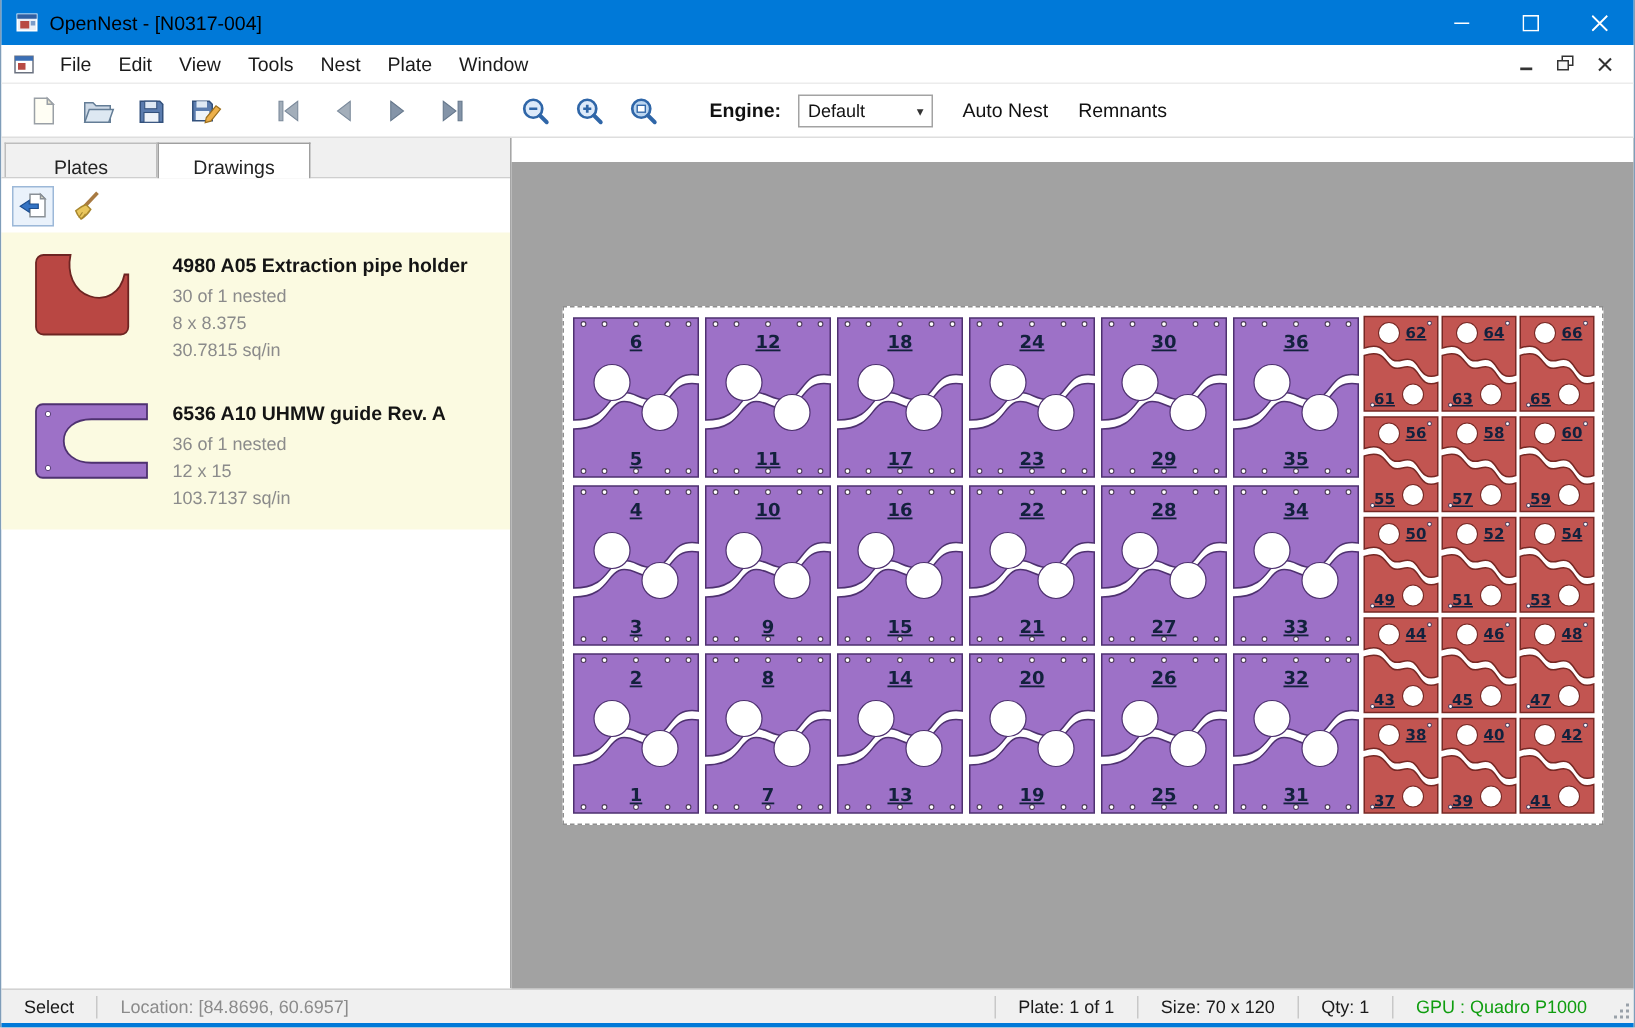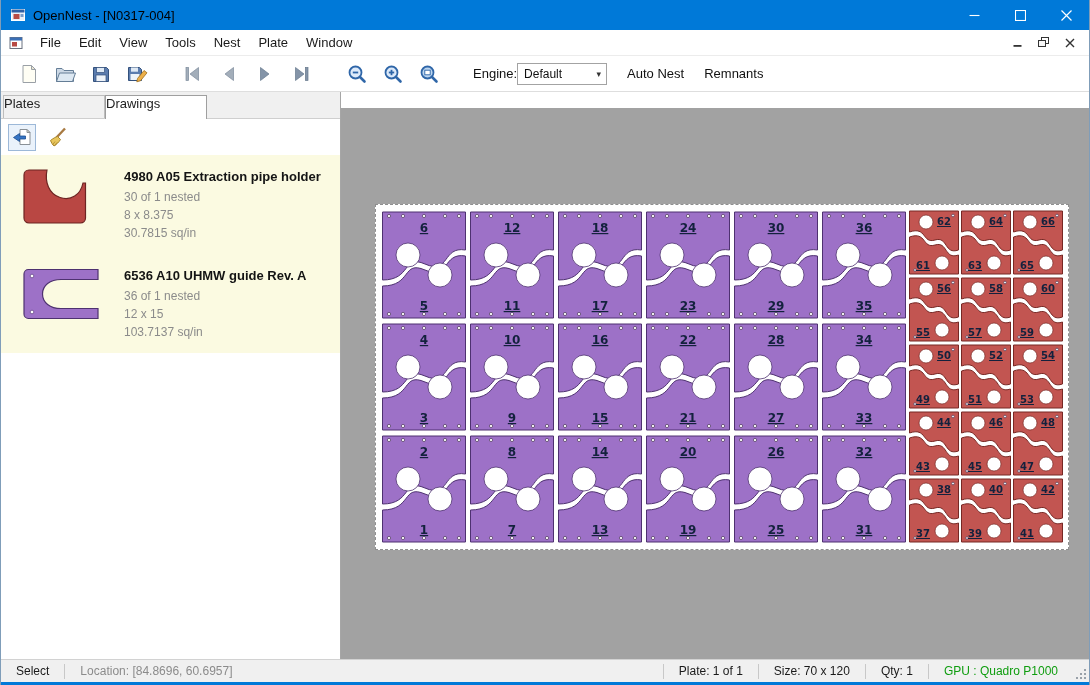--- a/index.html
+++ b/index.html
@@ -17,36 +17,36 @@
   .menubar{flex:0 0 26px;height:26px;background:#fff;display:flex;align-items:center;border-bottom:1px solid #ececec}
   .doc-icon{margin:0 7px 0 7px;display:flex}
   .menu-item{font-size:13px;padding:4px 9px;color:#1a1a1a;cursor:default}
   .mdi-controls{margin-left:auto;display:flex;align-items:center;gap:3px;padding-right:8px}
   .mdi-btn{width:23px;height:19px;display:flex;align-items:center;justify-content:center}
 
   
   .toolbar{flex:0 0 36px;height:36px;display:flex;align-items:center;background:#fff;border-bottom:1px solid #dedede;padding-left:10px}
   .tb{width:36px;height:30px;display:flex;align-items:center;justify-content:center;background:none;border:none}
   .tb-gap{width:20px}
-  .engine-label{font-weight:normal;font-size:13px;margin:0 0 0 26px;color:#111}
+  .engine-label{font-weight:bold;font-size:13px;margin:0 11px 0 26px;color:#111}
   .combo{width:90px;height:22px;border:1px solid #a3a3a3;background:#fff;display:flex;align-items:center;font-size:12px;padding-left:6px;color:#111}
   .combo-arrow{margin-left:auto;padding-right:5px;font-size:9px;color:#333}
   .tb-text{font-size:13px;margin-left:20px;color:#111;cursor:default}
 
   
   .main{flex:1;display:flex;min-height:0}
   .left-panel{flex:0 0 340px;width:340px;display:flex;flex-direction:column;background:#fff;border-right:1px solid #a6a6a6}
   .tabs{display:flex;background:#f0f0f0;padding:3px 0 0 2px;border-bottom:1px solid #cfcfcf;height:27px}
-  .tab{font-size:13px;padding:0 0 3px;min-width:102px;border:1px solid #bdbdbd;border-bottom:none;background:#f1f1f1;color:#222}
+  .tab{font-size:13px;padding:8px 0 3px;min-width:102px;text-align:center;border:1px solid #bdbdbd;border-bottom:none;background:#f1f1f1;color:#222}
   .tab.active{background:#fff;margin-bottom:-1px;border-color:#9f9f9f}
   .panel-toolbar{flex:0 0 36px;display:flex;align-items:center;padding-left:7px;gap:7px;background:#fff}
   .ptb-btn{width:28px;height:27px;display:flex;align-items:center;justify-content:center}
   .ptb-btn.bordered{border:1px solid #9cb8d8;background:#eaf2fb}
   .drawing-list{display:flex;flex-direction:column}
-  .drawing-item{display:flex;gap:17px;padding:12px 8px 12px 18px;background:#fbfae1}
+  .drawing-item{display:flex;gap:8px;padding:12px 8px 12px 18px;background:#fbfae1}
   .thumb{width:88px;display:flex;align-items:flex-start;justify-content:flex-start}
   .meta{padding-top:2px}
   .dtitle{font-size:13px;font-weight:bold;color:#141414;margin-bottom:4px}
   .dsub{font-size:12px;color:#8b8b8b;line-height:1.5}
 
   
   .canvas{flex:1;position:relative;background:#a2a2a2;overflow:hidden}
   .canvas-strip{position:absolute;top:0;left:0;right:0;height:16px;background:#fff}
   .plate{position:absolute;left:34px;top:112px;background:#fff;border:1px dashed #8f8f8f;padding:4px;display:flex;align-items:flex-start}
   .purple-grid{display:grid;grid-template-columns:repeat(6,88px)}

